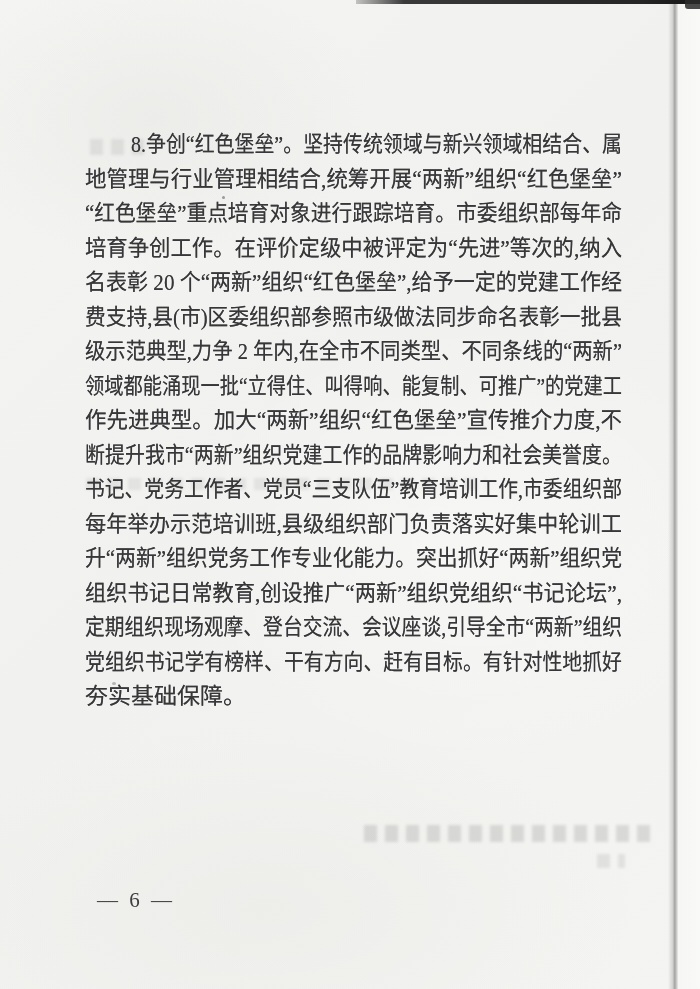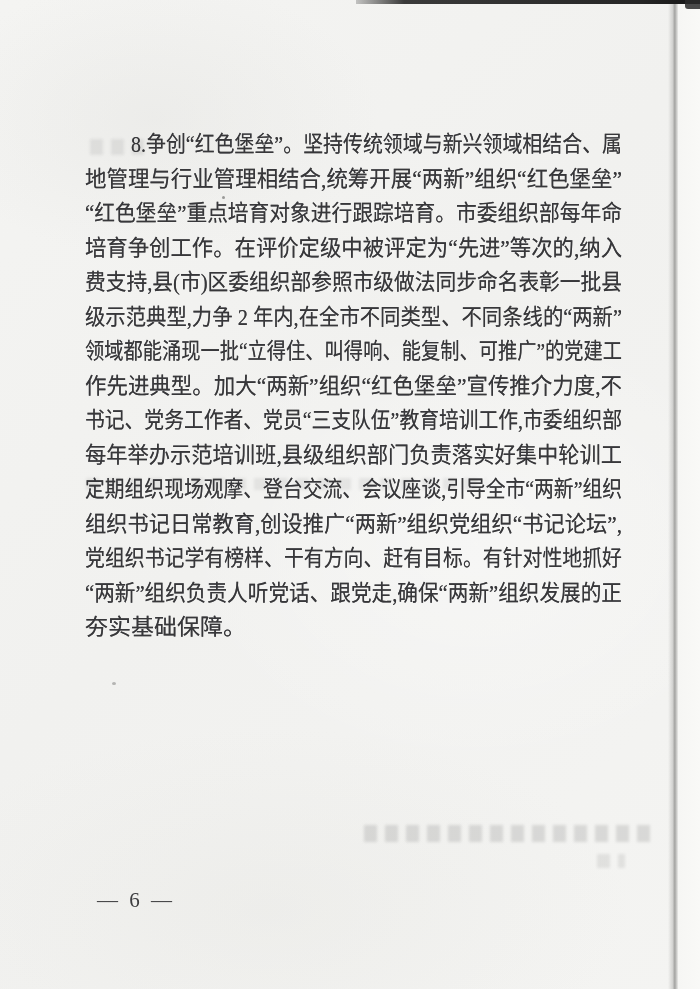--- a/index.html
+++ b/index.html
@@ -87,26 +87,28 @@
 <div class="ghost ghost-3"></div>
 <div class="ghost ghost-4"></div>
 <div class="speck speck-1"></div>
 <div class="speck speck-2"></div>
 
 <div class="textblock">
   <div class="line indent"><span class="t" style="transform: scaleX(0.866463);">8.争创“红色堡垒”。坚持传统领域与新兴领域相结合、属</span></div>
   <div class="line"><span class="t" style="transform: scaleX(0.93295);">地管理与行业管理相结合,统筹开展“两新”组织“红色堡垒”</span></div>
   <div class="line"><span class="t" style="transform: scaleX(0.901882);">“红色堡垒”重点培育对象进行跟踪培育。市委组织部每年命</span></div>
   <div class="line"><span class="t" style="transform: scaleX(0.92879);">培育争创工作。在评价定级中被评定为“先进”等次的,纳入</span></div>
+  <div class="line"><span class="t" style="transform: scaleX(0.914675);">名表彰 20 个“两新”组织“红色堡垒”,给予一定的党建工作经</span></div>
   <div class="line"><span class="t" style="transform: scaleX(0.900889);">费支持,县(市)区委组织部参照市级做法同步命名表彰一批县</span></div>
   <div class="line"><span class="t" style="transform: scaleX(0.884793);">级示范典型,力争 2 年内,在全市不同类型、不同条线的“两新”</span></div>
   <div class="line"><span class="t" style="transform: scaleX(0.837203);">领域都能涌现一批“立得住、叫得响、能复制、可推广”的党建工</span></div>
   <div class="line"><span class="t" style="transform: scaleX(0.93295);">作先进典型。加大“两新”组织“红色堡垒”宣传推介力度,不</span></div>
+  <div class="line"><span class="t" style="transform: scaleX(0.868339);">断提升我市“两新”组织党建工作的品牌影响力和社会美誉度。</span></div>
   <div class="line"><span class="t" style="transform: scaleX(0.86034);">书记、党务工作者、党员“三支队伍”教育培训工作,市委组织部</span></div>
   <div class="line"><span class="t" style="transform: scaleX(0.924666);">每年举办示范培训班,县级组织部门负责落实好集中轮训工</span></div>
+  <div class="line"><span class="t" style="transform: scaleX(0.905804);">升“两新”组织党务工作专业化能力。突出抓好“两新”组织党</span></div>
+  <div class="line"><span class="t" style="transform: scaleX(0.923722);">组织书记日常教育,创设推广“两新”组织党组织“书记论坛”,</span></div>
   <div class="line"><span class="t" style="transform: scaleX(0.86034);">定期组织现场观摩、登台交流、会议座谈,引导全市“两新”组织</span></div>
-  <div class="line"><span class="t" style="transform: scaleX(0.923722);">组织书记日常教育,创设推广“两新”组织党组织“书记论坛”,</span></div>
   <div class="line"><span class="t" style="transform: scaleX(0.864734);">党组织书记学有榜样、干有方向、赶有目标。有针对性地抓好</span></div>
-  <div class="line"><span class="t" style="transform: scaleX(0.897103);">“两新”组织负责人听党话、跟党走,确保“两新”组织发展的正</span></div>
   <div class="line short"><span class="t">夯实基础保障。</span></div>
 </div>
 
 <div class="footer">— 6 —</div>
 
 </body></html>

